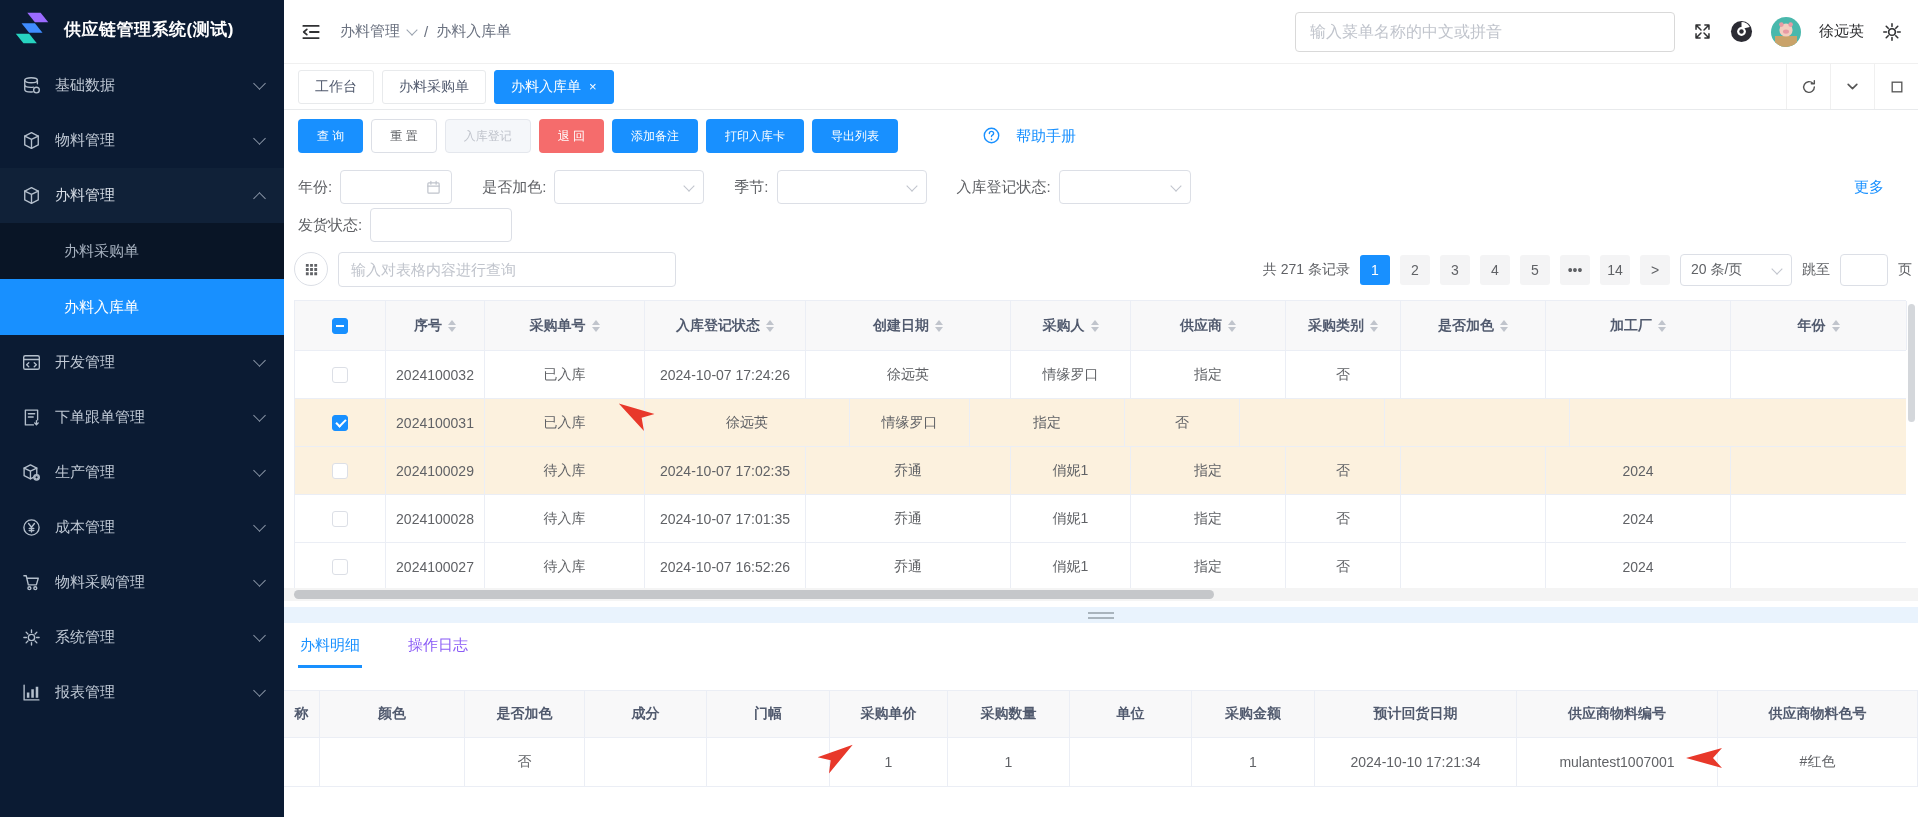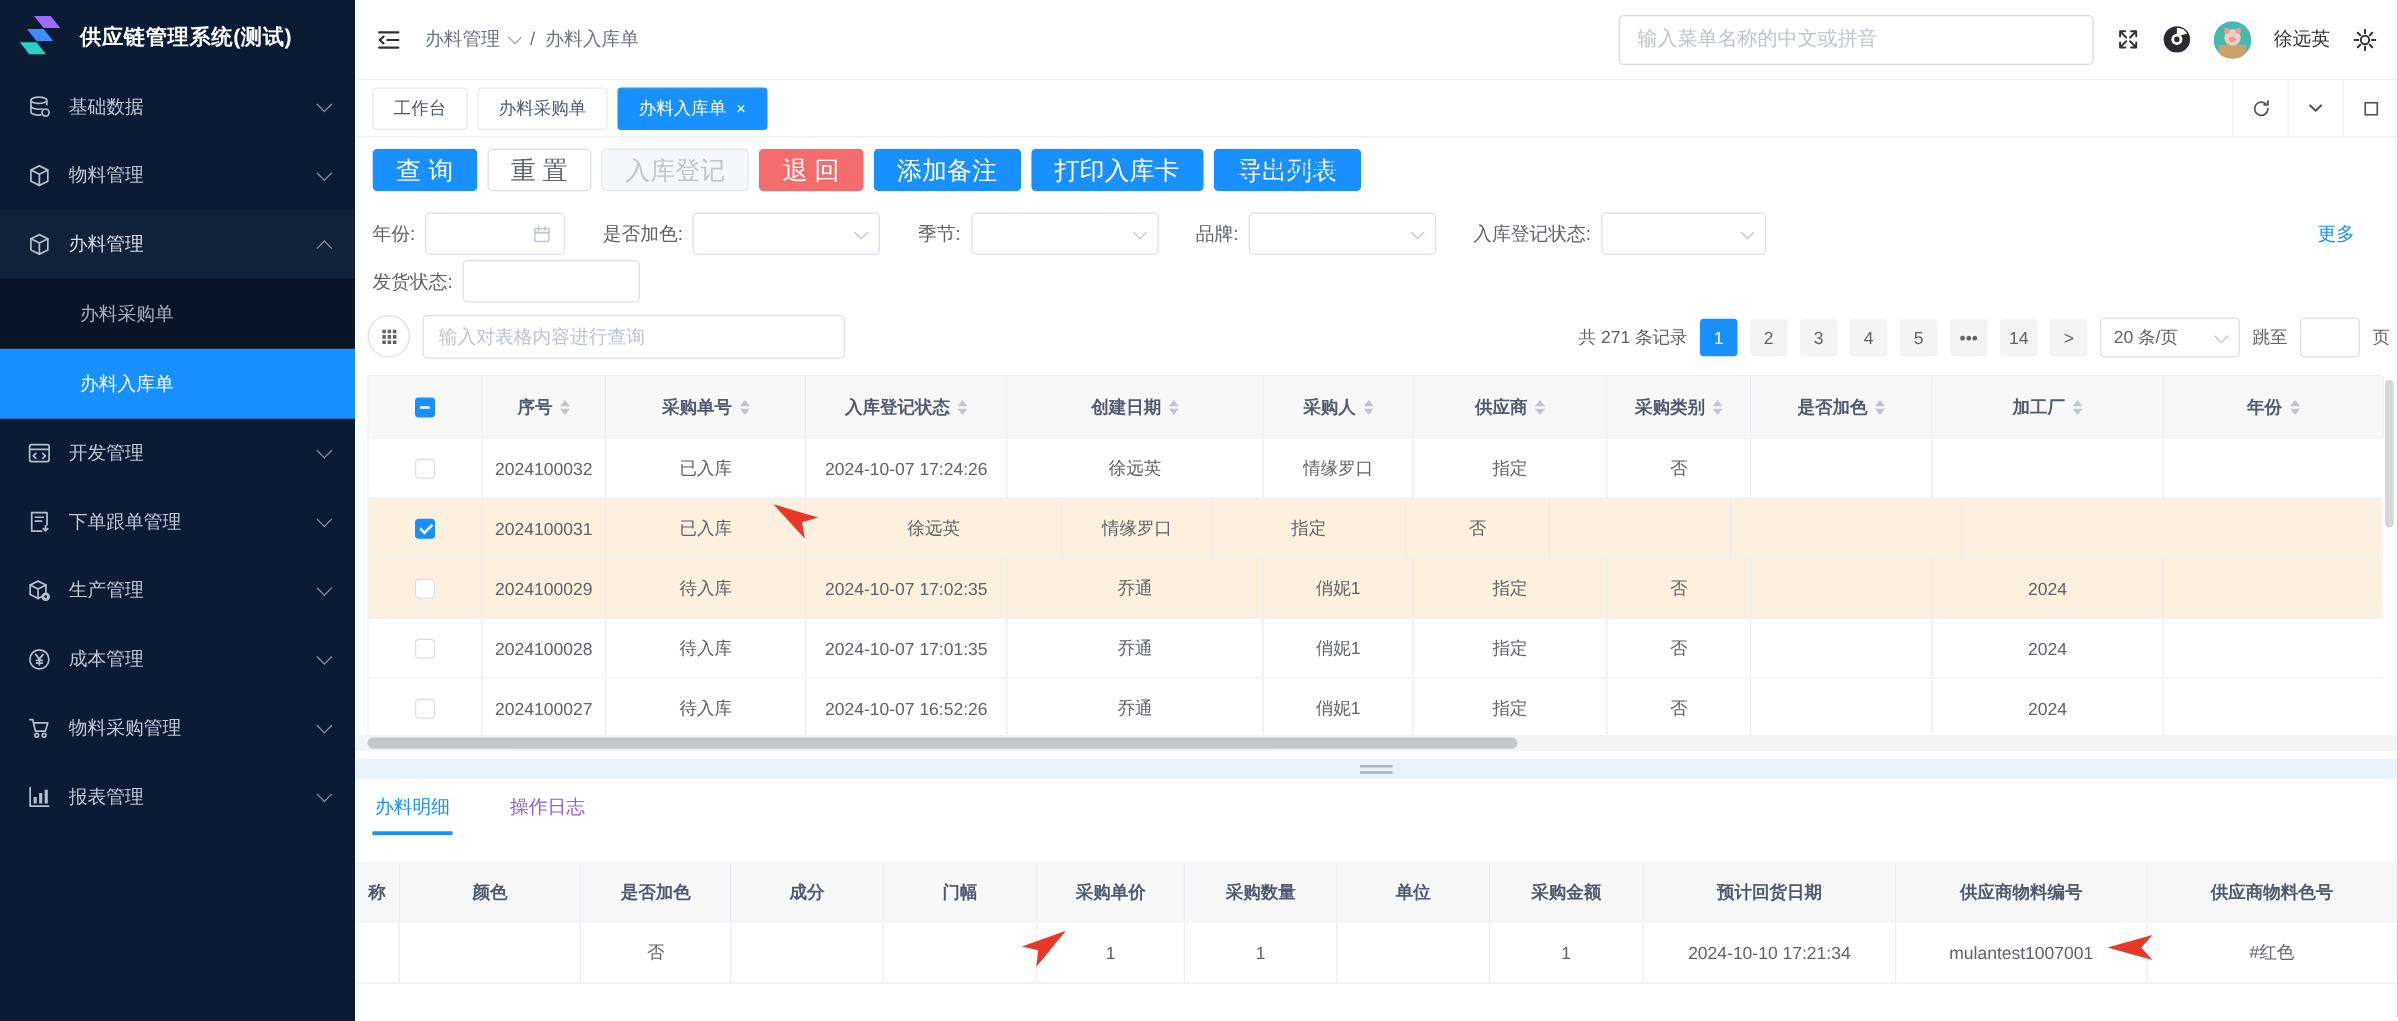--- a/index.html
+++ b/index.html
@@ -45,21 +45,21 @@
   .ptab.act{background:var(--accent,#1890ff);border-color:var(--accent,#1890ff);color:#fff}
   .ptab .x{font-size:13px;line-height:1}
   .tabbar-icons{margin-left:auto;display:flex;height:100%}
   .tabbar-icons .cell{width:44px;height:100%;display:flex;align-items:center;justify-content:center;
                       border-left:1px solid #f0f0f0;color:#555;cursor:pointer}
 
   
   .main{position:absolute;left:284px;top:110px;width:1634px;height:707px;background:#fff}
 
   .btnrow{left:14px;top:9px;display:flex;gap:8px}
-  .btn{height:34px;padding:0 18px;border-radius:4px;font-size:20px;display:inline-flex;align-items:center;
+  .btn{height:34px;padding:0 18px;border-radius:4px;font-size:12px;display:inline-flex;align-items:center;
        border:1px solid transparent;cursor:pointer;white-space:nowrap;font-family:inherit}
   .btn.primary{background:var(--accent,#1890ff);color:#fff}
   .btn.plain{background:#fff;border-color:#dcdfe6;color:#606266}
   .btn.disabled{background:#f5f7fa;border-color:#e4e7ed;color:#c0c4cc;cursor:not-allowed}
   .btn.danger{background:var(--danger,#f56c6c);color:#fff}
   .help{left:699px;top:17px;display:flex;align-items:flex-start;gap:16px;color:var(--accent,#1890ff);font-size:15px;cursor:pointer}
   .help .hic{width:17px;height:17px;color:var(--accent,#1890ff)}
 
   .frow{display:flex;align-items:center;gap:30px}
   .fgroup{display:flex;align-items:center;gap:8px}
@@ -231,20 +231,30 @@
               <circle cx="7" cy="14.4" r="1.4"></circle>
               <circle cx="12.6" cy="14.4" r="1.4"></circle>
             </svg>
           </span>
           <span class="lbl">物料采购管理</span>
           <span class="chev"></span>
         </div>
         <div class="mi">
           <span class="mi-ic">
             <svg viewBox="0 0 18 18" stroke="currentColor" fill="none" stroke-width="1.3" stroke-linecap="round" stroke-linejoin="round">
+              <circle cx="9" cy="9" r="3"></circle>
+              <path d="M9 1.8v2.4M9 13.8v2.4M1.8 9h2.4M13.8 9h2.4M3.9 3.9l1.7 1.7M12.4 12.4l1.7 1.7M14.1 3.9l-1.7 1.7M5.6 12.4l-1.7 1.7"></path>
+            </svg>
+          </span>
+          <span class="lbl">系统管理</span>
+          <span class="chev"></span>
+        </div>
+        <div class="mi">
+          <span class="mi-ic">
+            <svg viewBox="0 0 18 18" stroke="currentColor" fill="none" stroke-width="1.3" stroke-linecap="round" stroke-linejoin="round">
               <path d="M2 2v14h14"></path>
               <path fill="currentColor" stroke="none" d="M4.6 9h2.4v5H4.6zM8.8 6h2.4v8H8.8zM13 3.6h2.4V14H13z"></path>
             </svg>
           </span>
           <span class="lbl">报表管理</span>
           <span class="chev"></span>
         </div>
       </nav>
   </aside>
 
@@ -370,26 +380,20 @@
           </span>
         </span>
         <span class="fgroup">
           <span class="flabel">是否加色:</span>
           <span class="fctl sel">
             <span class="selchev"></span>
           </span>
         </span>
         <span class="fgroup">
           <span class="flabel">季节:</span>
-          <span class="fctl sel">
-            <span class="selchev"></span>
-          </span>
-        </span>
-        <span class="fgroup">
-          <span class="flabel">品牌:</span>
           <span class="fctl sel">
             <span class="selchev"></span>
           </span>
         </span>
         <span class="fgroup">
           <span class="flabel">入库登记状态:</span>
           <span class="fctl sel narrow">
             <span class="selchev"></span>
           </span>
         </span>

